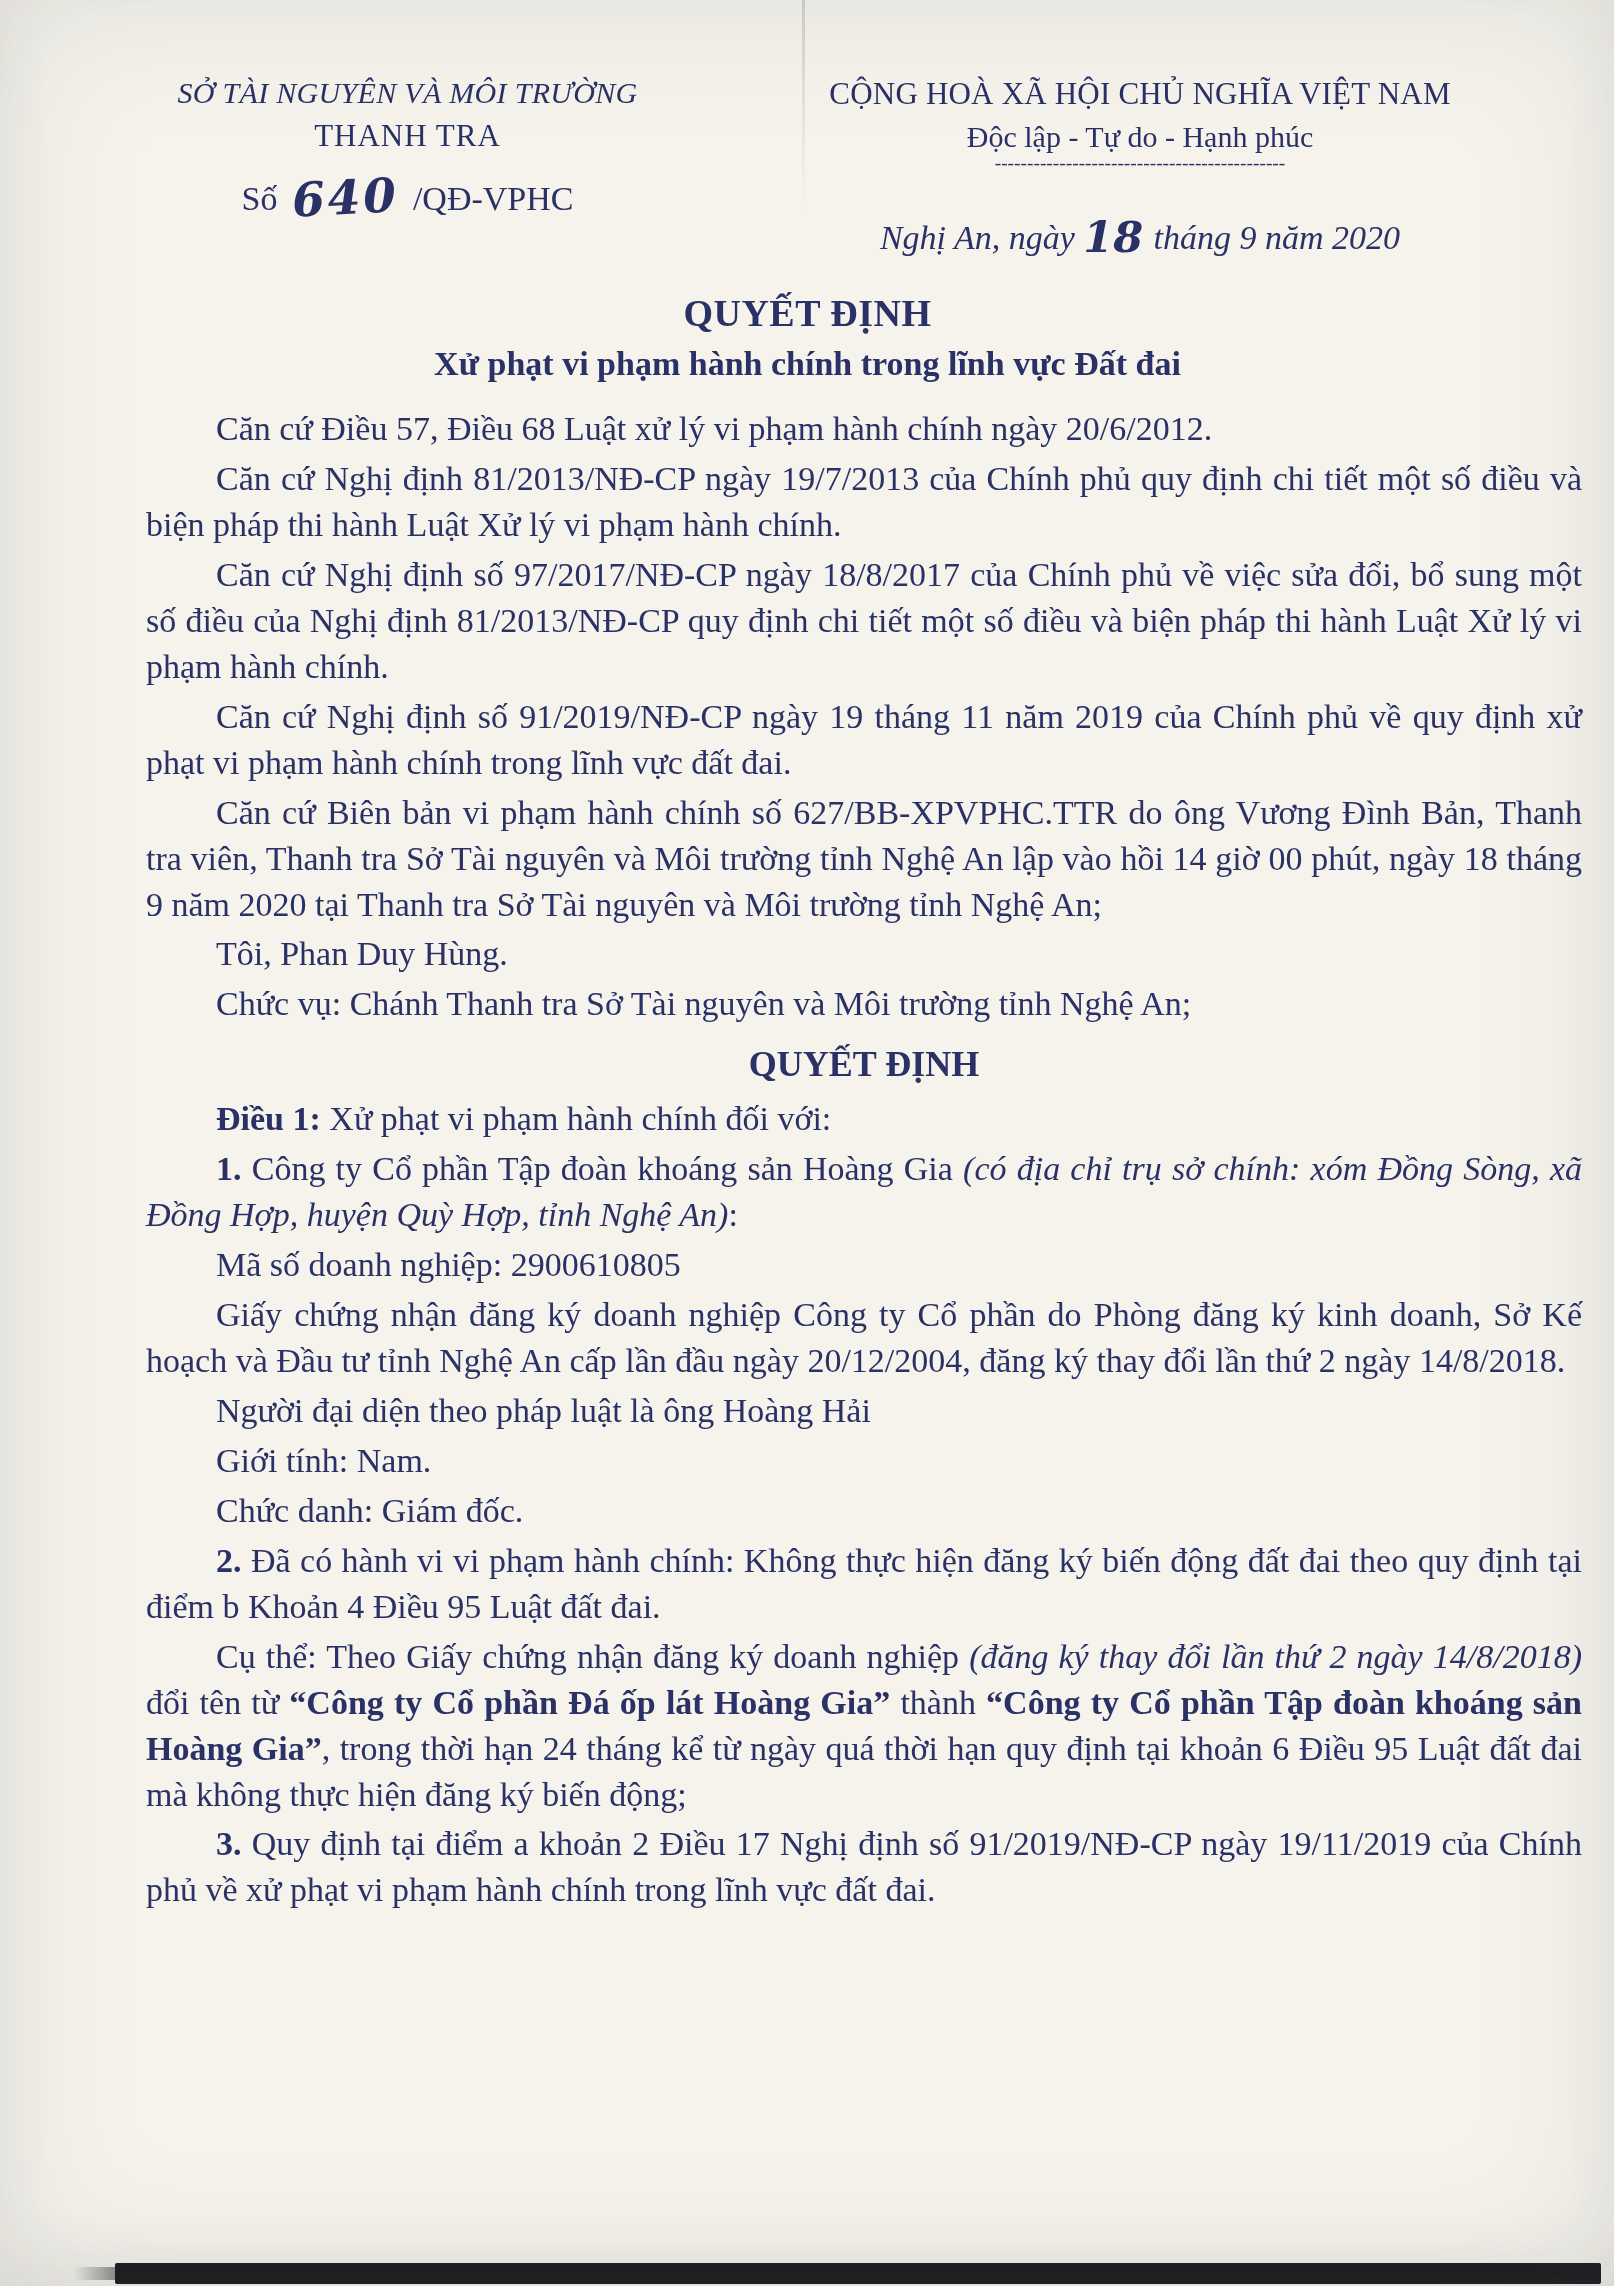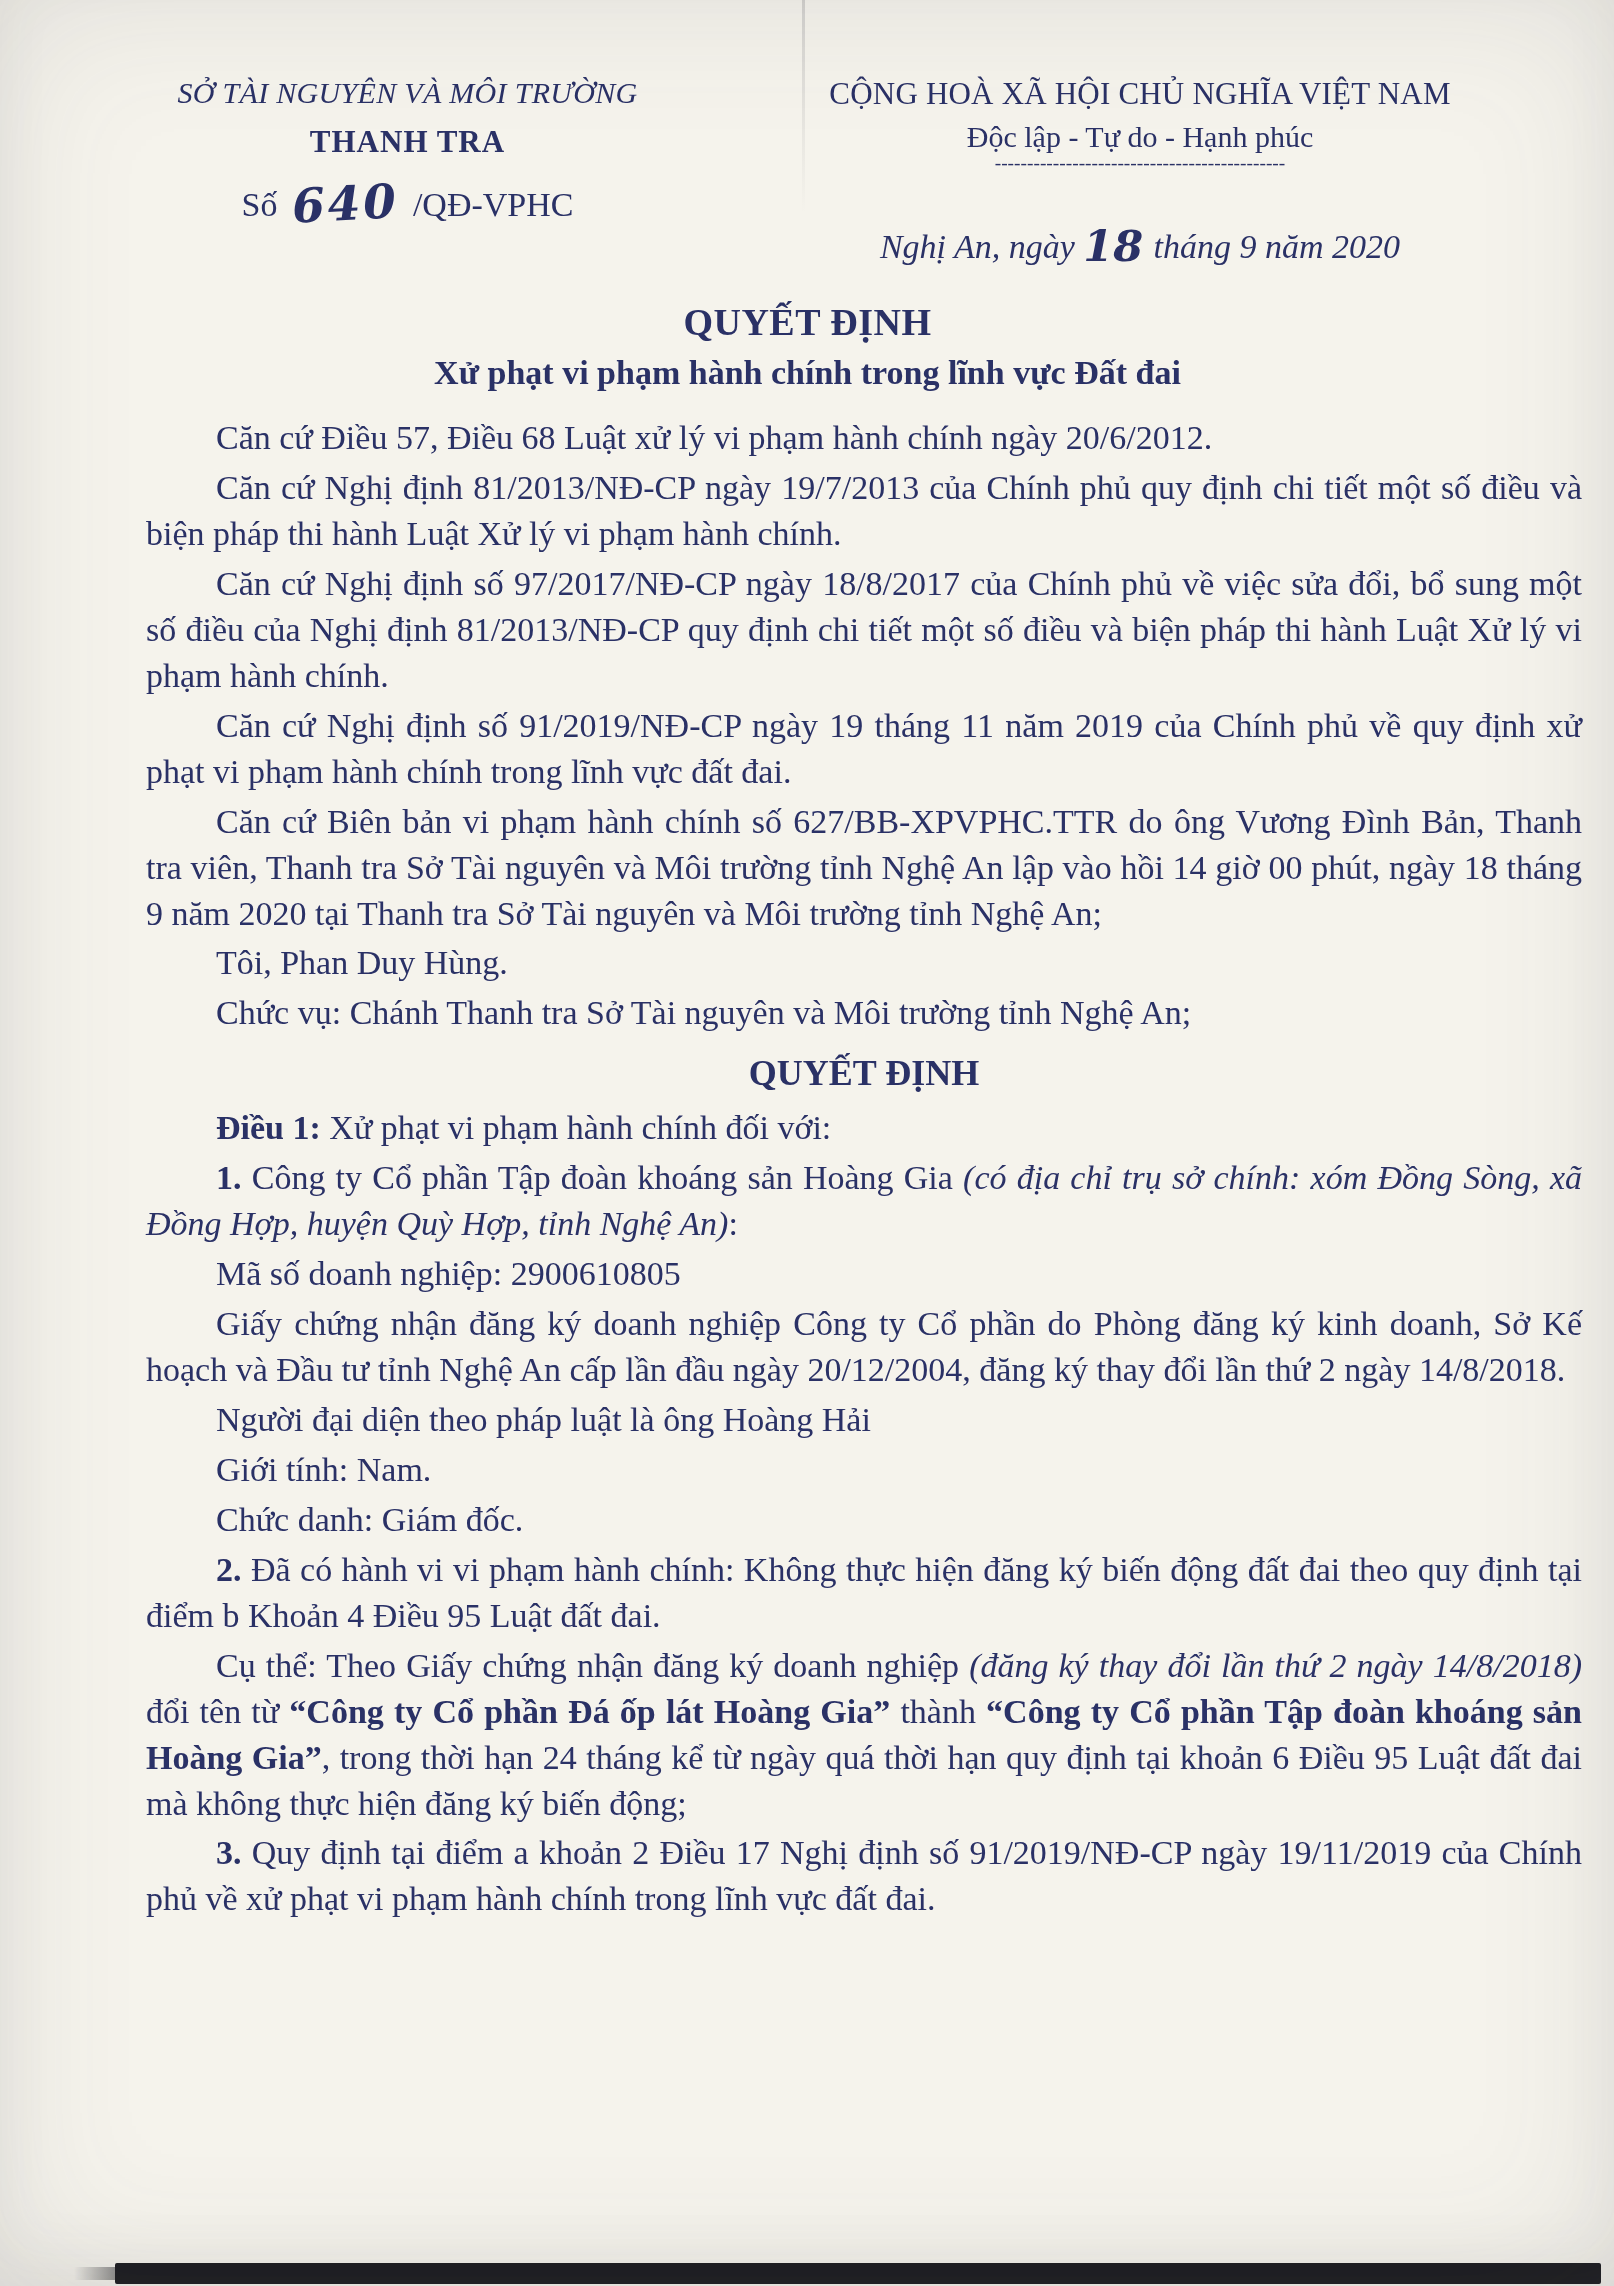--- a/index.html
+++ b/index.html
@@ -29,26 +29,26 @@
   .bottom-bar::before {
     content: ""; position: absolute; left: -41px; top: 3.9px; width: 41px; height: 13.6px;
     background: linear-gradient(90deg, rgba(29,29,32,0), rgba(29,29,32,0.45));
   }
 
   .header { display: flex; padding: 76px 58px 0 92px; }
   .h-left { width: 631px; text-align: center; }
   .h-right { flex: 1; text-align: center; }
 
   .agency { font-size: 30px; letter-spacing: 0.3px; font-style: italic; }
-  .office { font-size: 31px; font-weight: bold; margin-top: 14px; letter-spacing: 1px; }
+  .office { font-size: 31px; font-weight: normal; margin-top: 8px; letter-spacing: 1px; }
   .doc-no { font-size: 34px; margin-top: 15.5px; }
 
   .hand { font-family: "DejaVu Serif", serif; font-style: italic; font-weight: bold; display: inline-block; }
   .hand-640 { font-size: 47px; transform: rotate(-3deg); letter-spacing: 2.9px; margin: 0 5.8px; vertical-align: -3.9px; }
-  .hand-18  { font-size: 43px; margin-right: 1.9px; vertical-align: -2.9px; margin-top: 9px; }
+  .hand-18  { font-size: 43px; margin-right: 1.9px; vertical-align: -2.9px; }
 
   .national { font-size: 31px; font-weight: normal; letter-spacing: 0.2px; }
   .motto { font-size: 30px; font-weight: normal; margin-top: 7.8px; }
   .dash-sep { display: block; font-size: 19.4px; letter-spacing: 0px; line-height: 13.6px; margin-top: 1.9px; }
   .date-line { font-size: 34px; font-style: italic; margin-top: 43px; white-space: nowrap; }
 
   .title-block { text-align: center; margin-top: 29px; }
   .title-main { font-size: 38px; font-weight: bold; letter-spacing: 0.5px; }
   .title-sub  { font-size: 34px; font-weight: bold; margin-top: 9.7px; }
 

